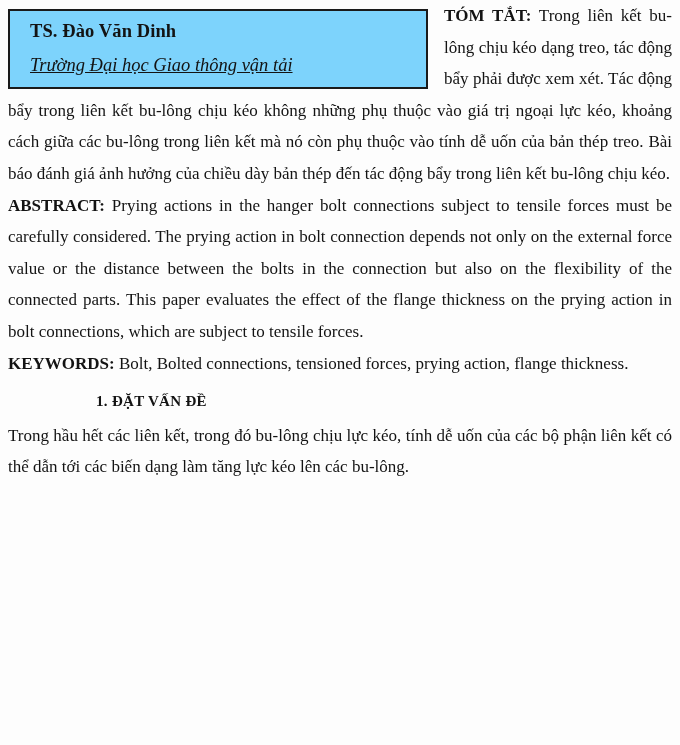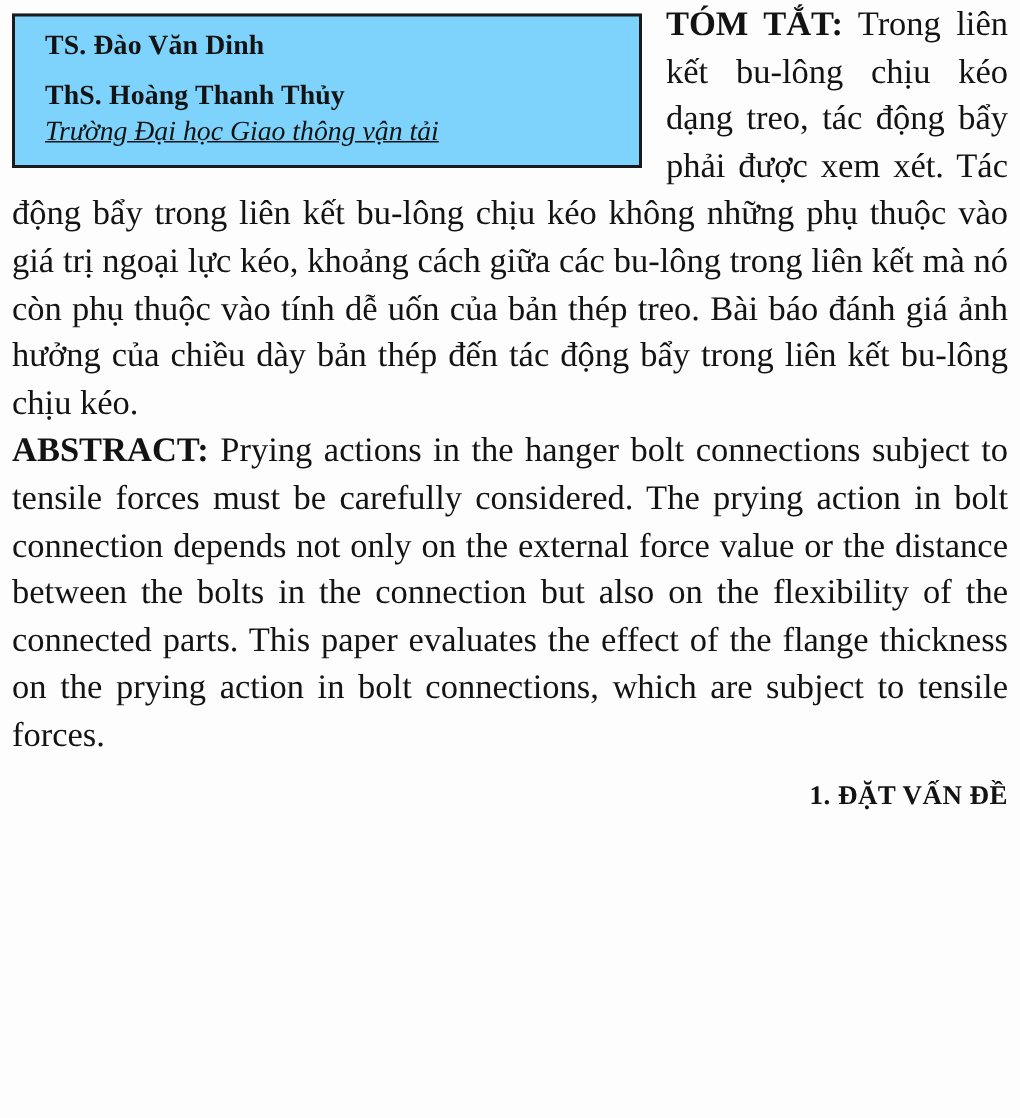--- a/index.html
+++ b/index.html
@@ -46,67 +46,70 @@
     white-space: nowrap;
     text-decoration: underline;
   }
 
   
   .flow {
     padding: 0 8px 0 8px;
   }
   p.body {
     margin: 0;
-    font-size: 23px;
+    font-size: 17px;
     line-height: 31.6px;
     text-align: justify;
     text-justify: inter-word;
     hyphens: manual;
   }
   p.body.tight-top { margin-top: 0; }
   .gap-kw   { margin-top: 14px; }
   .gap-abs  { margin-top: 14px; }
   .gap-key  { margin-top: 14px; }
 
   .lead {
     font-weight: bold;
   }
 
   
   h2.section-heading {
     margin: 13px 0 9px 0;
     padding: 0;
-    font-size: 18px;
+    font-size: 15px;
     font-weight: bold;
-    text-align: right;
+    text-align: left;
     text-indent: 88px;
     line-height: 1.25;
     letter-spacing: 0.3px;
   }
 </style>
 </head>
 <body>
 
 <div class="page">
 
   <div class="author-box">
     <p class="author-name">TS. Đào Văn Dinh</p>
-    <p class="author-name second">ThS. Hoàng Thanh Thủy</p>
     <p class="author-affil">Trường Đại học Giao thông vận tải</p>
   </div>
 
   <div class="flow">
 
     <p class="body tight-top">
       <span class="lead">TÓM TẮT:</span><span> Trong liên kết bu-lông chịu kéo dạng treo, tác động bẩy phải được xem xét. Tác động bẩy trong liên kết bu-lông chịu kéo không những phụ thuộc vào giá trị ngoại lực kéo, khoảng cách giữa các bu-lông trong liên kết mà nó còn phụ thuộc vào tính dễ uốn của bản thép treo. Bài báo đánh giá ảnh hưởng của chiều dày bản thép đến tác động bẩy trong liên kết bu-lông chịu kéo.</span>
     </p>
 
 
     <p class="body gap-abs">
       <span class="lead">ABSTRACT:</span><span> Prying actions in the hanger bolt connections subject to tensile forces must be carefully considered. The prying action in bolt connection depends not only on the external force value or the distance between the bolts in the connection but also on the flexibility of the connected parts. This paper evaluates the effect of the flange thickness on the prying action in bolt connections, which are subject to tensile forces.</span>
     </p>
 
+    <p class="body gap-key">
+      <span class="lead">KEYWORDS:</span><span> Bolt, Bolted connections, tensioned forces, prying action, flange thickness.</span>
+    </p>
 
     <h2 class="section-heading">1. ĐẶT VẤN ĐỀ</h2>
 
+    <p class="body">Trong hầu hết các liên kết, trong đó bu-lông chịu lực kéo, tính dễ uốn của các bộ phận liên kết có thể dẫn tới các biến dạng làm tăng lực kéo lên các bu-lông.</p>
 
   </div>
 </div>
 
 </body></html>

